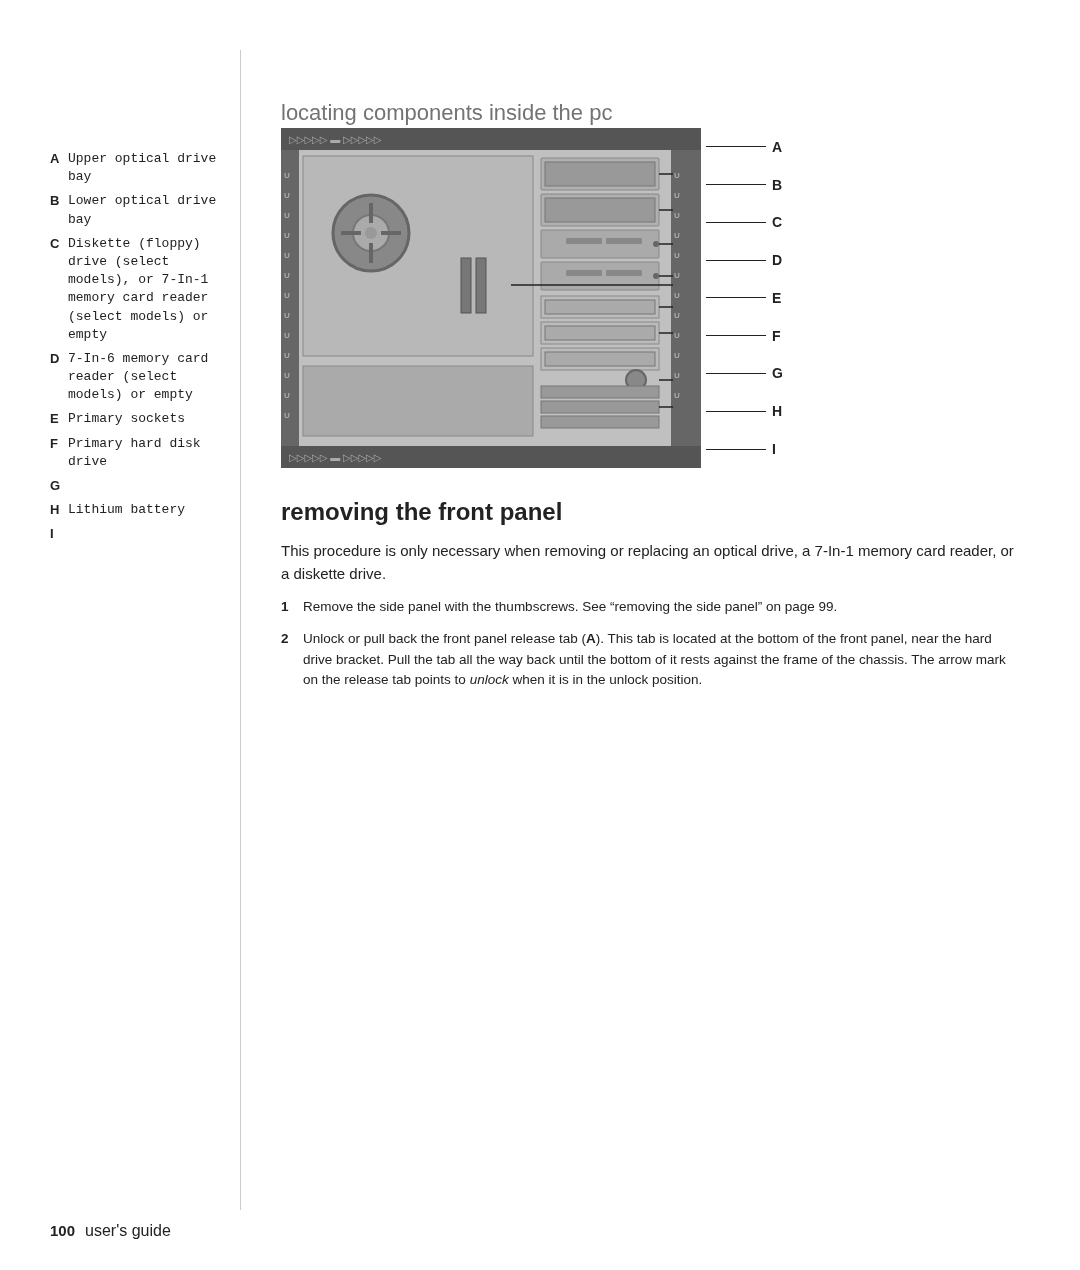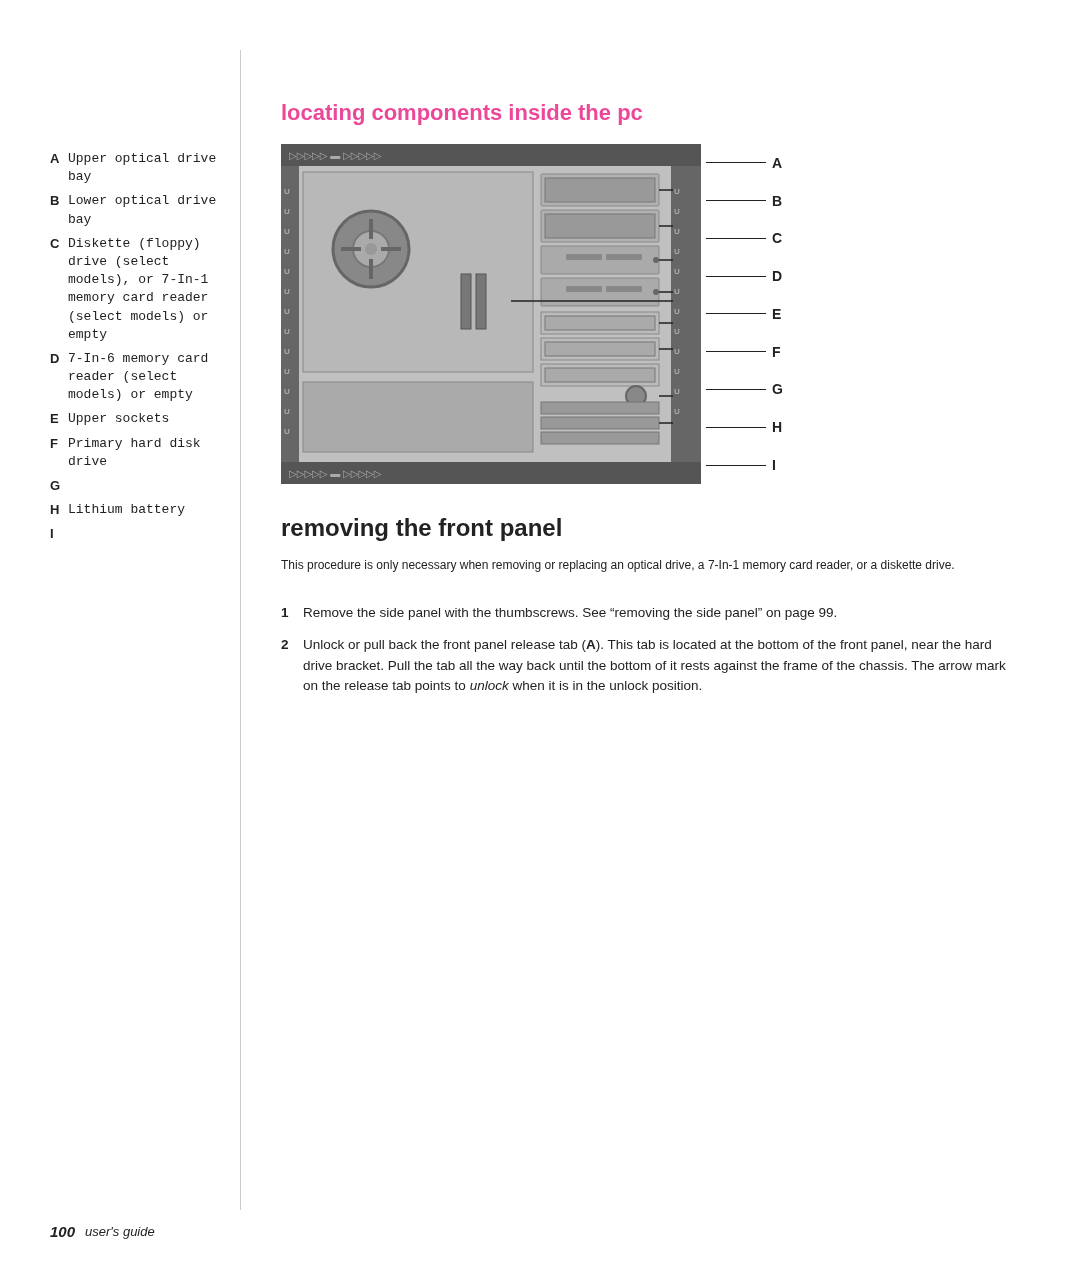--- a/index.html
+++ b/index.html
@@ -47,23 +47,23 @@
       margin: 0 10px;
       min-height: 900px;
     }
     
     .main-content {
       flex: 1;
       padding: 50px 60px 20px 30px;
     }
     .section-title {
       font-size: 22px;
-      font-weight: bold;
-      margin-bottom: 18px;
-      color: #ec4899;
+      font-weight: normal;
+      margin-bottom: 2px;
+      color: #737373;
     }
     
     .diagram-container {
       margin-bottom: 30px;
       position: relative;
     }
     .diagram-wrapper {
       display: flex;
       align-items: center;
       gap: 0;
@@ -89,23 +89,23 @@
       background: #222;
     }
     
     .section-title2 {
       font-size: 24px;
       font-weight: bold;
       margin-bottom: 14px;
       margin-top: 10px;
     }
     .intro-text {
-      font-size: 12px;
+      font-size: 15px;
       line-height: 1.5;
-      margin-bottom: 29px;
+      margin-bottom: 12px;
     }
     .numbered-list {
       list-style: none;
       padding: 0;
     }
     .numbered-list li {
       display: flex;
       gap: 8px;
       margin-bottom: 12px;
       font-size: 13.5px;
@@ -115,29 +115,28 @@
       font-weight: bold;
       min-width: 14px;
     }
     
     .page-footer {
       position: absolute;
       bottom: 30px;
       left: 50px;
       display: flex;
       gap: 10px;
-      align-items: center;
-      font-style: italic;
+      align-items: flex-start;
     }
     .page-number {
       font-weight: bold;
       font-size: 15px;
     }
     .page-label {
-      font-size: 13px;
+      font-size: 16px;
     }
     
     .svg-diagram {
       width: 420px;
       height: 340px;
     }
   </style>
 </head>
 <body>
 
@@ -155,21 +154,21 @@
     <div class="sidebar-item">
       <span class="label-letter">C</span>
       <span class="label-text">Diskette (floppy) drive (select models), or 7-In-1 memory card reader (select models) or empty</span>
     </div>
     <div class="sidebar-item">
       <span class="label-letter">D</span>
       <span class="label-text">7-In-6 memory card reader (select models) or empty</span>
     </div>
     <div class="sidebar-item">
       <span class="label-letter">E</span>
-      <span class="label-text">Upper sockets</span>
+      <span class="label-text">Primary sockets</span>
     </div>
     <div class="sidebar-item">
       <span class="label-letter">F</span>
       <span class="label-text">Primary hard disk drive</span>
     </div>
     <div class="sidebar-item">
       <span class="label-letter">G</span>
     </div>
     <div class="sidebar-item">
       <span class="label-letter">H</span>

